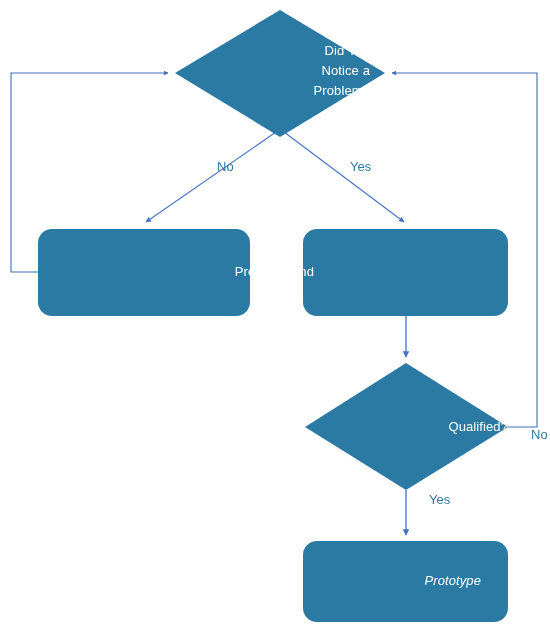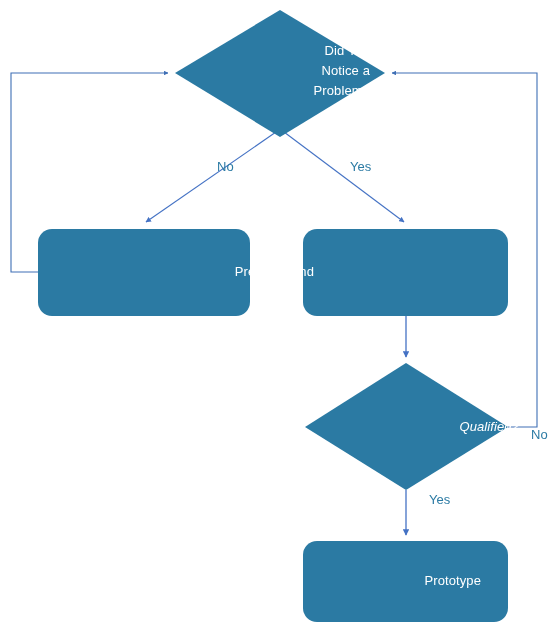--- a/index.html
+++ b/index.html
@@ -105,23 +105,23 @@
     </g>
   </svg>
 
   <div class="node-label" style="left:190px; top:41px; width:180px;">Did You
 Notice a
 Problem?</div>
 
   <div class="node-label" style="left:38px; top:262px; width:228px;margin-left:48px;">Prepare Mind</div>
 
 
-  <div class="node-label" style="left:316px; top:417px; width:203px;font-style:italic;">Qualified?</div>
+  <div class="node-label" style="left:305px; top:417px; width:203px;">Qualified?</div>
 
-  <div class="node-label" style="left:303px; top:571px; width:178px;">Prototype</div>
+  <div class="node-label" style="left:303px; top:571px; width:178px;font-style:italic;">Prototype</div>
 
   <div class="edge-label" style="left:199px; top:159px;">No</div>
 
   <div class="edge-label" style="left:332px; top:159px;">Yes</div>
 
   <div class="edge-label" style="left:411px; top:492px;">Yes</div>
 
   <div class="edge-label" style="left:513px; top:427px;">No</div>
 
 </div>

